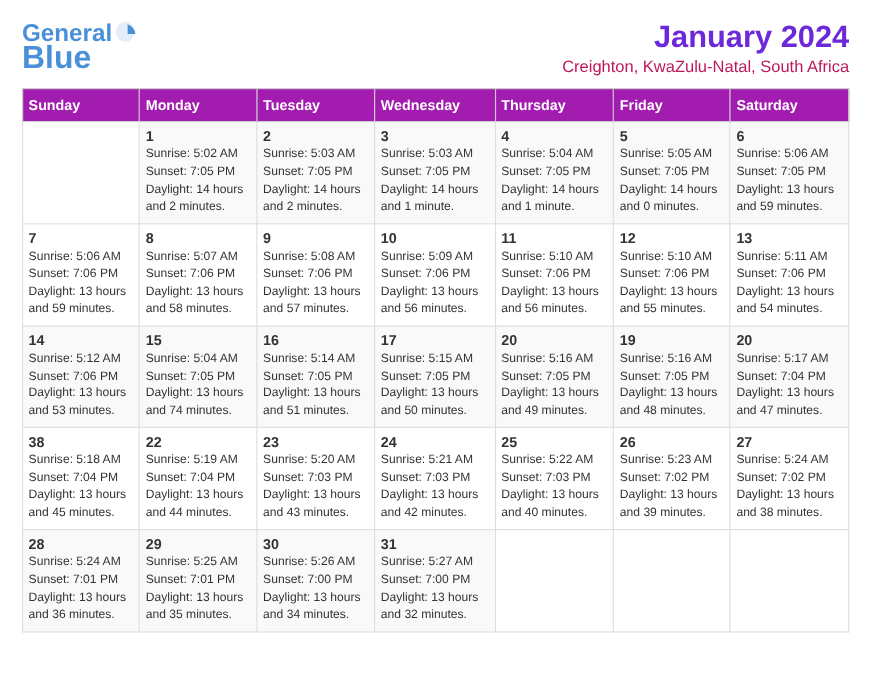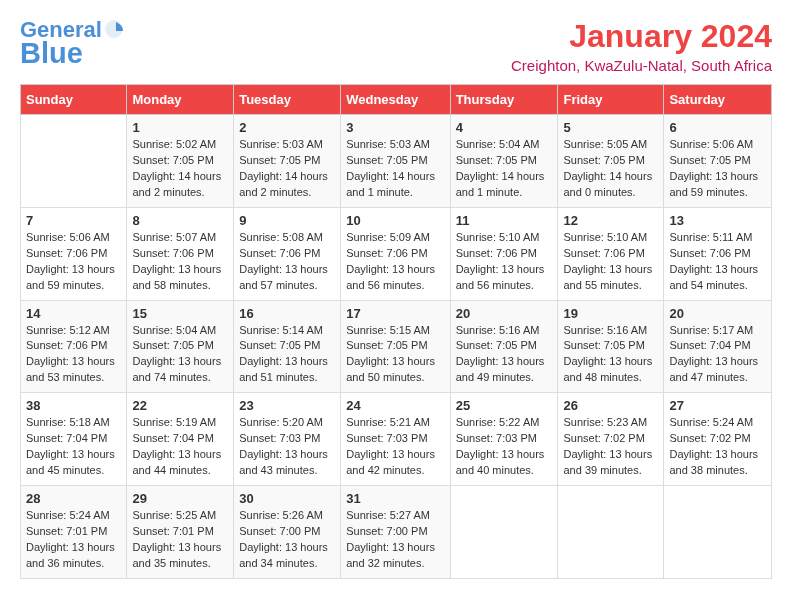--- a/index.html
+++ b/index.html
@@ -3,24 +3,24 @@
   <meta charset="utf-8">
   <style>
     * { box-sizing: border-box; margin: 0; padding: 0; }
     body { font-family: Arial, sans-serif; background: #fff; width: 792px; min-height: 612px; }
     .page { width: 792px; padding: 18px 20px 18px 20px; }
     .header-row { display: flex; justify-content: space-between; align-items: flex-start; margin-bottom: 10px; }
     .logo { display: flex; align-items: center; }
     .logo-text { font-size: 22px; font-weight: bold; color: #333; line-height: 1.1; }
     .logo-text span { color: #4a90d9; }
     .title-block { text-align: right; }
-    .main-title { font-size: 32px; font-weight: bold; color: #ef4444; }
+    .main-title { font-size: 28px; font-weight: bold; color: #6d28d9; }
     .subtitle { font-size: 15px; color: #be185d; margin-top: 2px; }
     table { width: 100%; border-collapse: collapse; margin-top: 4px; }
-    thead tr { background: #ef4444; color: #fff; }
+    thead tr { background: #a21caf; color: #fff; }
     thead th { padding: 7px 5px; font-size: 13px; font-weight: bold; text-align: left; border: 1px solid #ccc; }
     tbody tr { vertical-align: top; }
     tbody td { border: 1px solid #ddd; padding: 5px 5px 6px 5px; font-size: 11px; color: #333; min-height: 70px; width: 113px; }
     .day-num { font-size: 13px; font-weight: bold; display: block; margin-bottom: 2px; }
     .day-info { font-size: 11px; line-height: 1.45; color: #333; }
     tbody tr:nth-child(odd) { background: #f9f9f9; }
     tbody tr:nth-child(even) { background: #fff; }
     .empty { background: #fff; }
   </style>
 </head>

